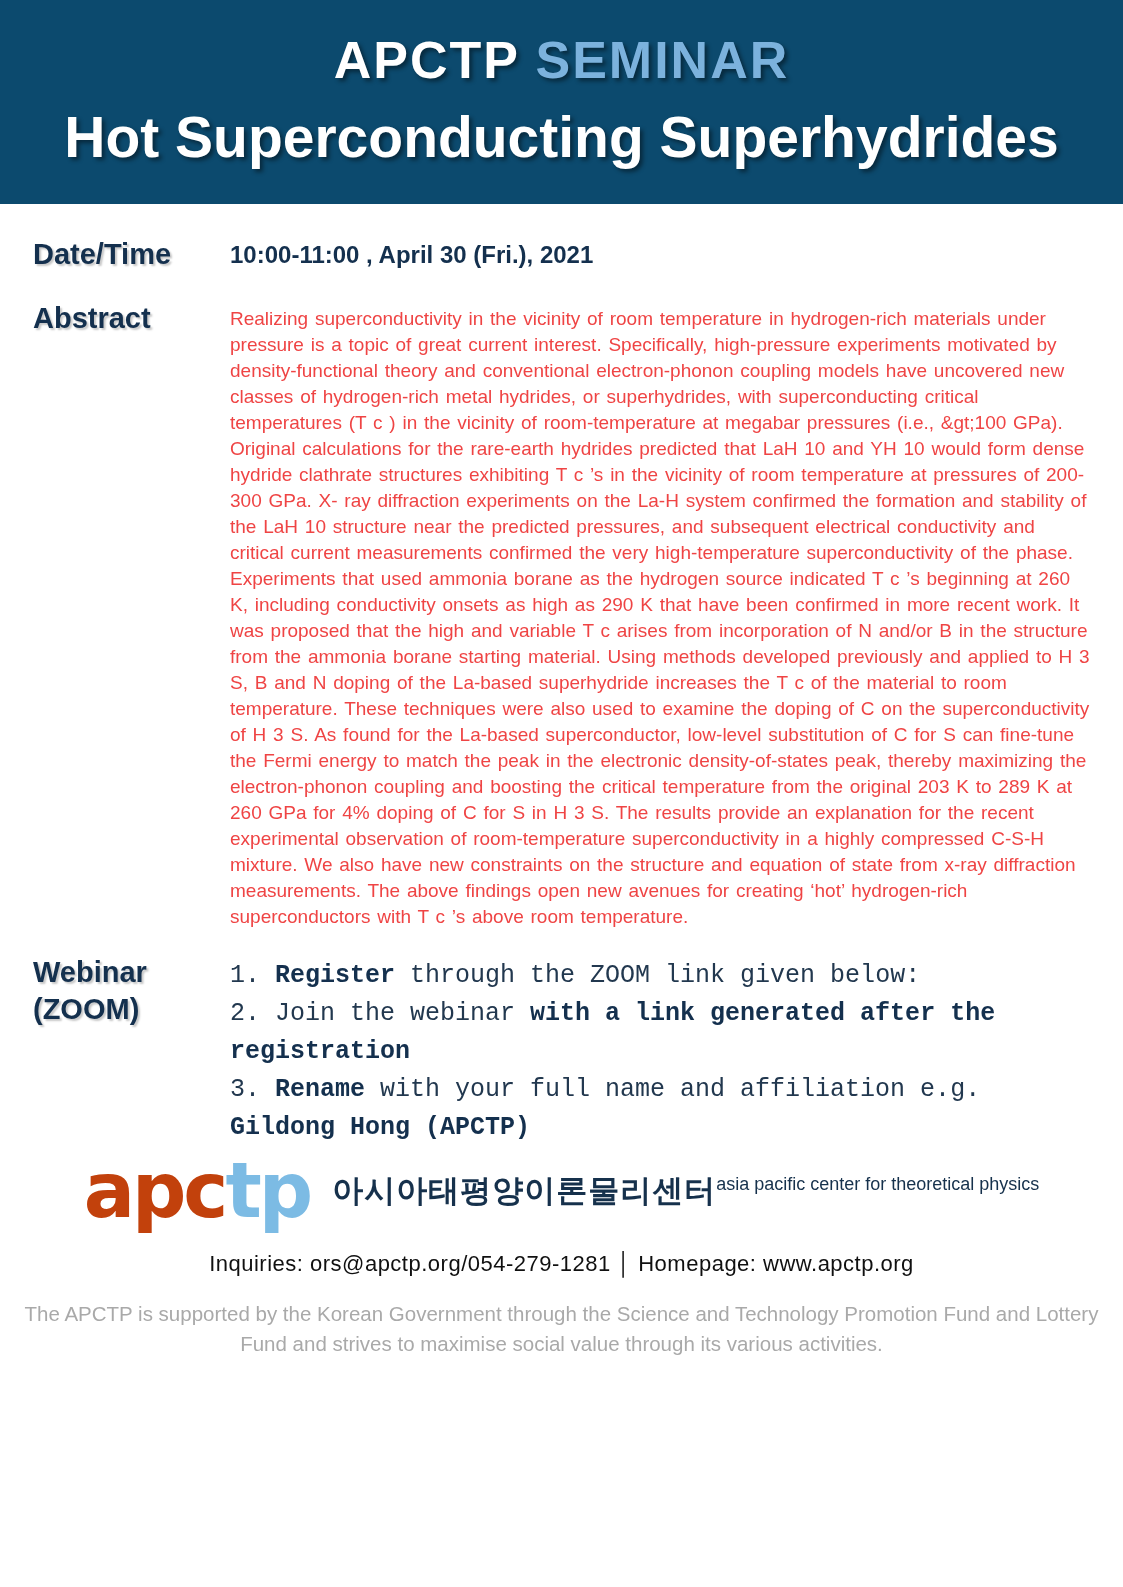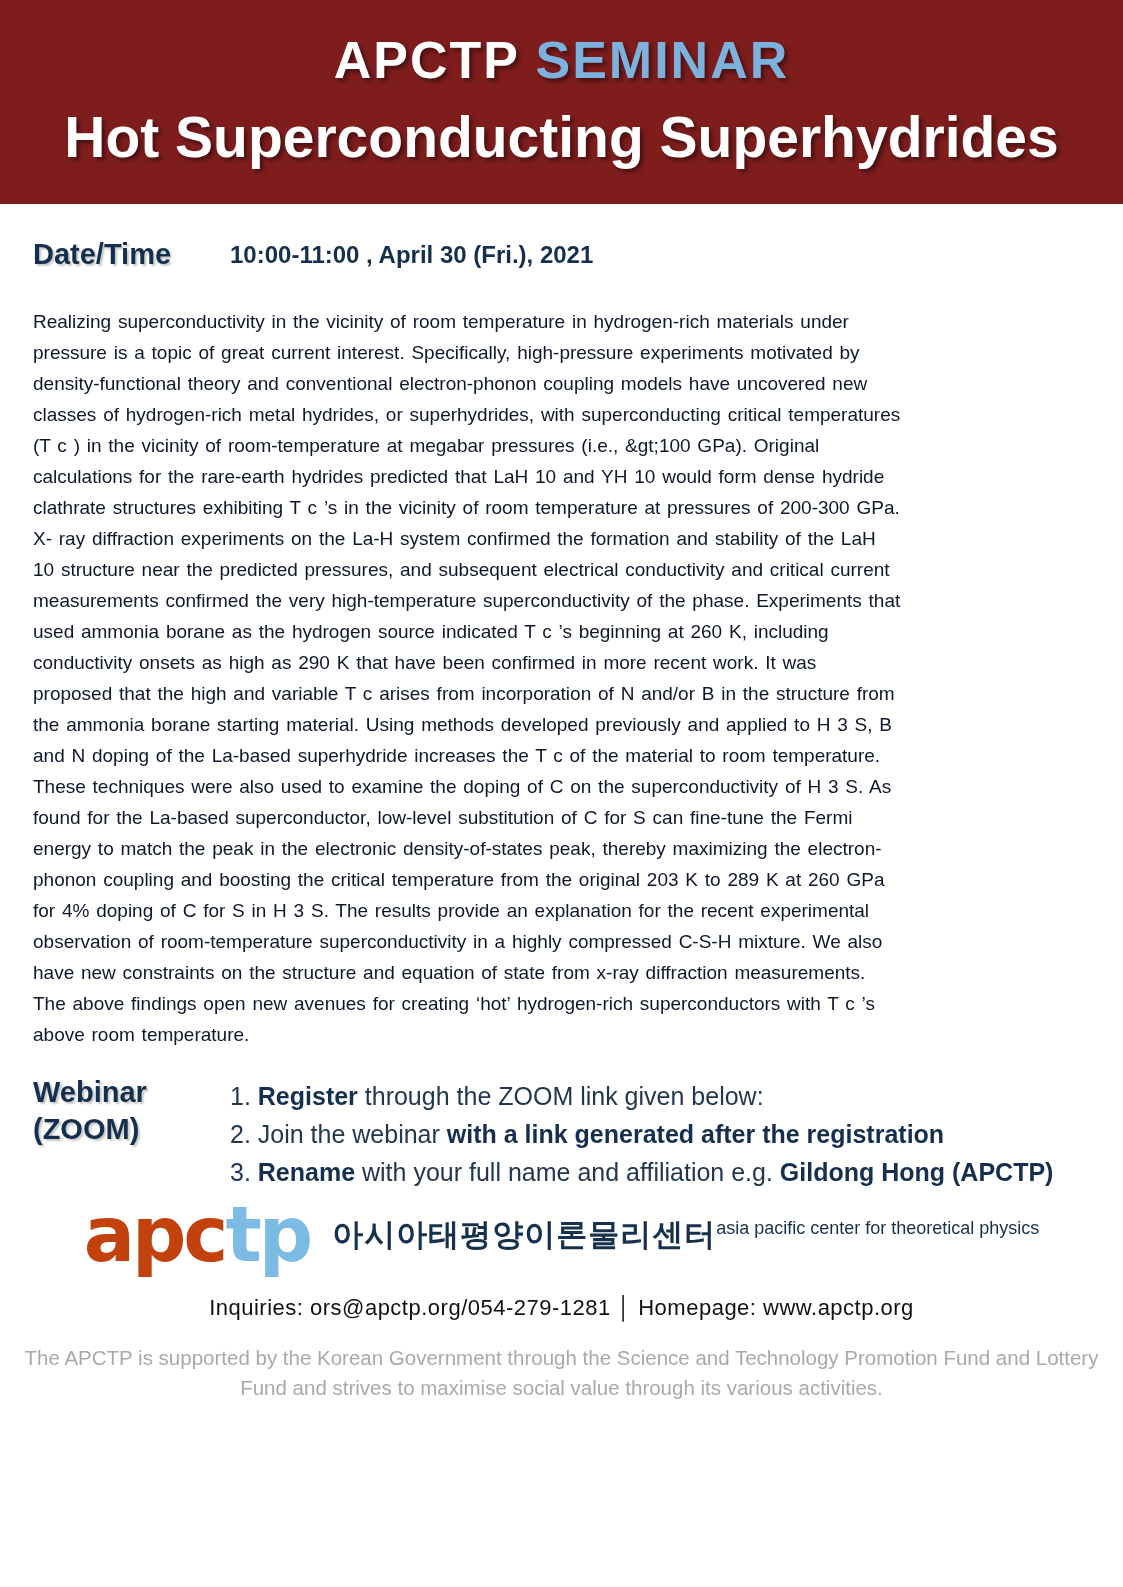--- a/index.html
+++ b/index.html
@@ -7,21 +7,21 @@
   body {
     width: 1123px;
     min-height: 1587px;
     margin: 0 auto;
     font-family: "Liberation Sans", sans-serif;
     color: #14304e;
     overflow-x: hidden;
   }
   
   .header {
-    background: #7f1d1d;
+    background: #0c4a6e;
     text-align: center;
     padding: 30px 10px 34px 10px;
   }
   .header .line1 {
     font-size: 52px;
     font-weight: bold;
     letter-spacing: 2px;
     color: #ffffff;
     text-shadow: 3px 3px 4px rgba(0,0,0,0.45);
     margin-bottom: 14px;
@@ -46,29 +46,29 @@
     text-shadow: 2px 2px 2px rgba(0,0,0,0.22);
     line-height: 1.25;
   }
   .row-value { flex: 1; font-size: 24px; line-height: 1.3; padding-top: 3px; }
   .value-bold { font-weight: bold; color: #14304e; }
   .speaker-affil { font-weight: normal; color: #20374e; }
   .info-row { margin-bottom: 28px; }
   
   .abstract-text {
     font-size: 19px;
-    line-height: 31px;
-    color: #0f172a;
+    line-height: 26px;
+    color: #ef4444;
     max-width: 868px;
     word-spacing: 1.5px;
     padding-top: 6px;
   }
   
   .webinar-row { margin-top: 24px; margin-bottom: 6px; }
-  .webinar-content { font-size: 25px; line-height: 38px; color: #22384f; max-width: 868px; }
+  .webinar-content { font-size: 25px; line-height: 38px; color: #22384f; max-width: 868px; font-family: Liberation Mono, monospace; }
   .webinar-line { }
   .seg-bold { font-weight: bold; color: #14304e; }
   .zoom-link {
     color: #4a9bd9;
     text-decoration: none;
     word-break: break-all;
     display: block;
   }
   
   .logo-block {
@@ -118,20 +118,21 @@
 <div class="content">
 
   <div class="row info-row">
     <div class="row-label">Date/Time</div>
     <div class="row-value value-bold">10:00-11:00 , April 30 (Fri.), 2021</div>
   </div>
 
 
 
   <div class="row">
+    <div class="row-label">Abstract</div>
     <div class="row-value abstract-text">Realizing superconductivity in the vicinity of room temperature in hydrogen-rich materials under pressure is a topic of great current interest. Specifically, high-pressure experiments motivated by density-functional theory and conventional electron-phonon coupling models have uncovered new classes of hydrogen-rich metal hydrides, or superhydrides, with superconducting critical temperatures (T c ) in the vicinity of room-temperature at megabar pressures (i.e., &amp;gt;100 GPa). Original calculations for the rare-earth hydrides predicted that LaH 10 and YH 10 would form dense hydride clathrate structures exhibiting T c ’s in the vicinity of room temperature at pressures of 200-300 GPa. X- ray diffraction experiments on the La-H system confirmed the formation and stability of the LaH 10 structure near the predicted pressures, and subsequent electrical conductivity and critical current measurements confirmed the very high-temperature superconductivity of the phase. Experiments that used ammonia borane as the hydrogen source indicated T c ’s beginning at 260 K, including conductivity onsets as high as 290 K that have been confirmed in more recent work. It was proposed that the high and variable T c arises from incorporation of N and/or B in the structure from the ammonia borane starting material. Using methods developed previously and applied to H 3 S, B and N doping of the La-based superhydride increases the T c of the material to room temperature. These techniques were also used to examine the doping of C on the superconductivity of H 3 S. As found for the La-based superconductor, low-level substitution of C for S can fine-tune the Fermi energy to match the peak in the electronic density-of-states peak, thereby maximizing the electron-phonon coupling and boosting the critical temperature from the original 203 K to 289 K at 260 GPa for 4% doping of C for S in H 3 S. The results provide an explanation for the recent experimental observation of room-temperature superconductivity in a highly compressed C-S-H mixture. We also have new constraints on the structure and equation of state from x-ray diffraction measurements. The above findings open new avenues for creating ‘hot’ hydrogen-rich superconductors with T c ’s above room temperature.</div>
   </div>
 
   <div class="row webinar-row">
     <div class="row-label">
       <div>Webinar</div>
       <div>(ZOOM)</div>
     </div>
     <div class="row-value webinar-content">
       <div class="webinar-line"><span>1. </span><span class="seg-bold">Register</span><span> through the ZOOM link given below:</span></div>

